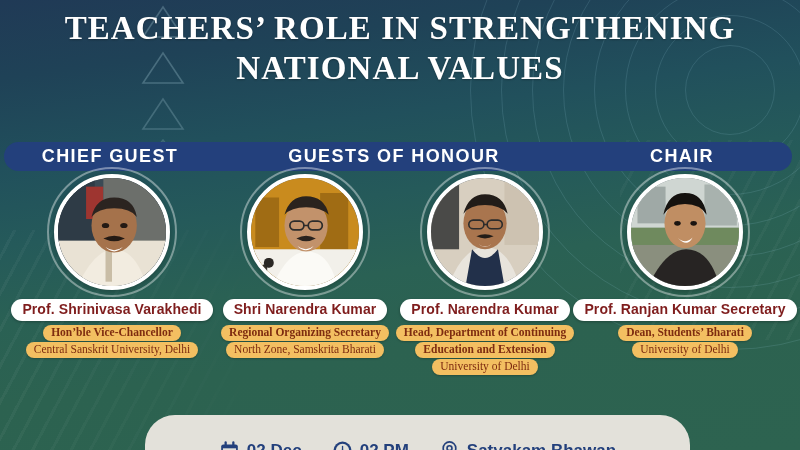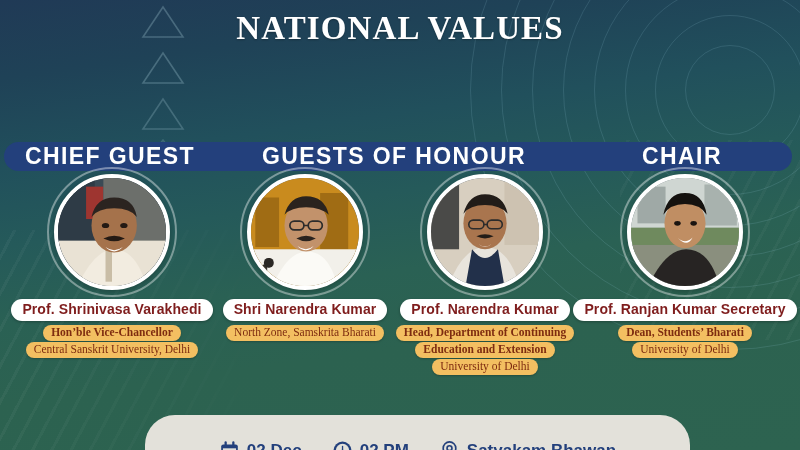--- a/index.html
+++ b/index.html
@@ -125,21 +125,21 @@
     background: #23407c;
     border-radius: 15px;
     z-index: 3;
   }
   .role-band .role {
     position: absolute;
     top: 0;
     height: 29px;
     line-height: 29px;
     color: #ffffff;
-    font-size: 23px;
+    font-size: 18px;
     font-weight: 700;
     letter-spacing: 1.4px;
     text-align: center;
     white-space: nowrap;
   }
   .role-0 { left: 8px;   width: 196px; }
   .role-1 { left: 210px; width: 360px; }
   .role-2 { left: 578px; width: 200px; }
 
   
@@ -285,20 +285,21 @@
       <svg width="32" height="22" viewBox="0 0 32 22">
           <polygon points="16,2 30,20 2,20" fill="none" stroke="rgba(170,205,215,.22)" stroke-width="1.5"></polygon>
         </svg>
     </div>
   </div>
 
   <div class="bg-stripes-r"></div>
   <div class="bg-stripes"></div>
 
   <div class="title-wrap">
+    <div class="title-line">TEACHERS’ ROLE IN STRENGTHENING</div>
     <div class="title-line">NATIONAL VALUES</div>
   </div>
 
   <div class="role-band">
     <div class="role role-0">CHIEF GUEST</div>
     <div class="role role-1">GUESTS OF HONOUR</div>
     <div class="role role-2">CHAIR</div>
   </div>
 
   <div class="people">
@@ -348,20 +349,21 @@
             <rect x="36" y="40" width="13" height="8" rx="4" fill="none" stroke="#2b2b2b" stroke-width="1.6"></rect>
             <rect x="53" y="40" width="13" height="8" rx="4" fill="none" stroke="#2b2b2b" stroke-width="1.6"></rect>
             <line x1="49" y1="44" x2="53" y2="44" stroke="#2b2b2b" stroke-width="1.4"></line>
             <path d="M42 56 q9 -5 18 0 q-9 5 -18 0z" fill="#2a231e"></path>
             <path d="M43 63 q8 6 15 0 q-7 8 -15 0z" fill="#ffffff"></path>
           </svg>
         </div>
       </div>
       <div class="name-pill">Shri Narendra Kumar</div>
       <div class="sub-lines">
+        <div class="sub-pill">Regional Organizing Secretary</div>
         <div class="sub-pill soft">North Zone, Samskrita Bharati</div>
       </div>
     </div>
 
     <div class="person p2">
       <div class="avatar-holder">
         <div class="avatar-ring-outer"></div>
         <div class="avatar">
           <svg viewBox="0 0 100 100" preserveAspectRatio="xMidYMid slice">
             <rect width="100" height="100" fill="#d8cfc0"></rect>

